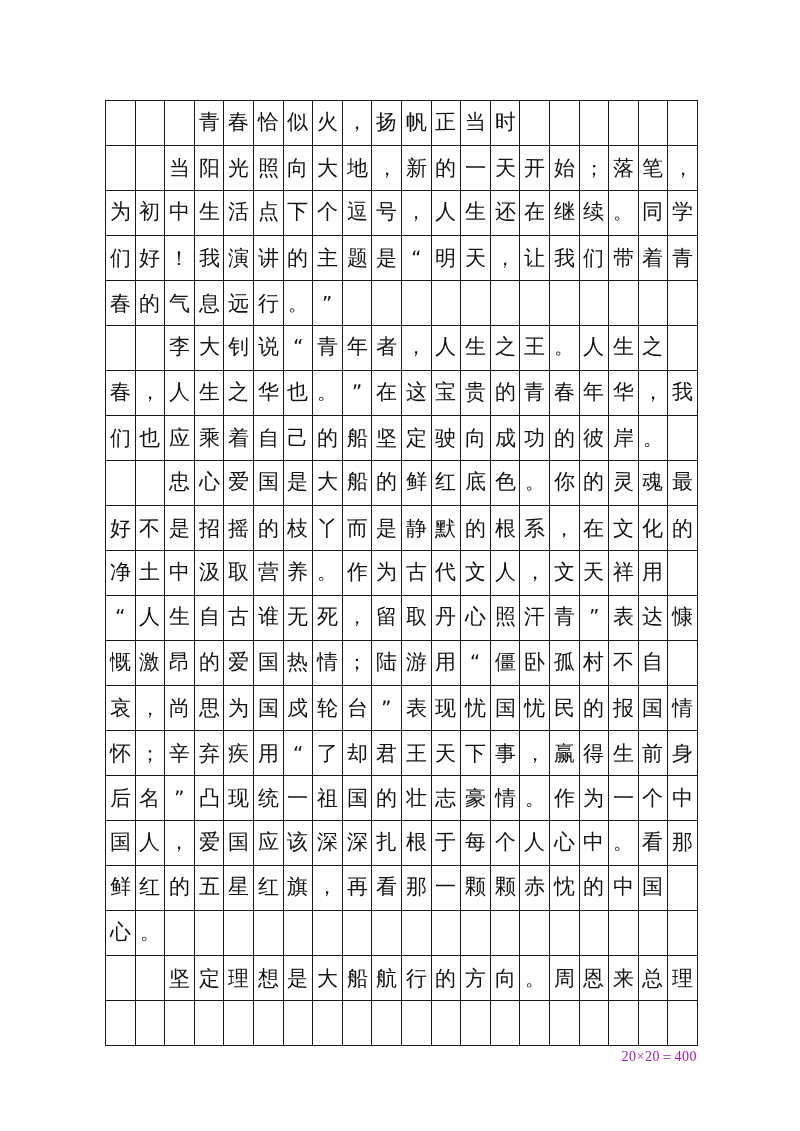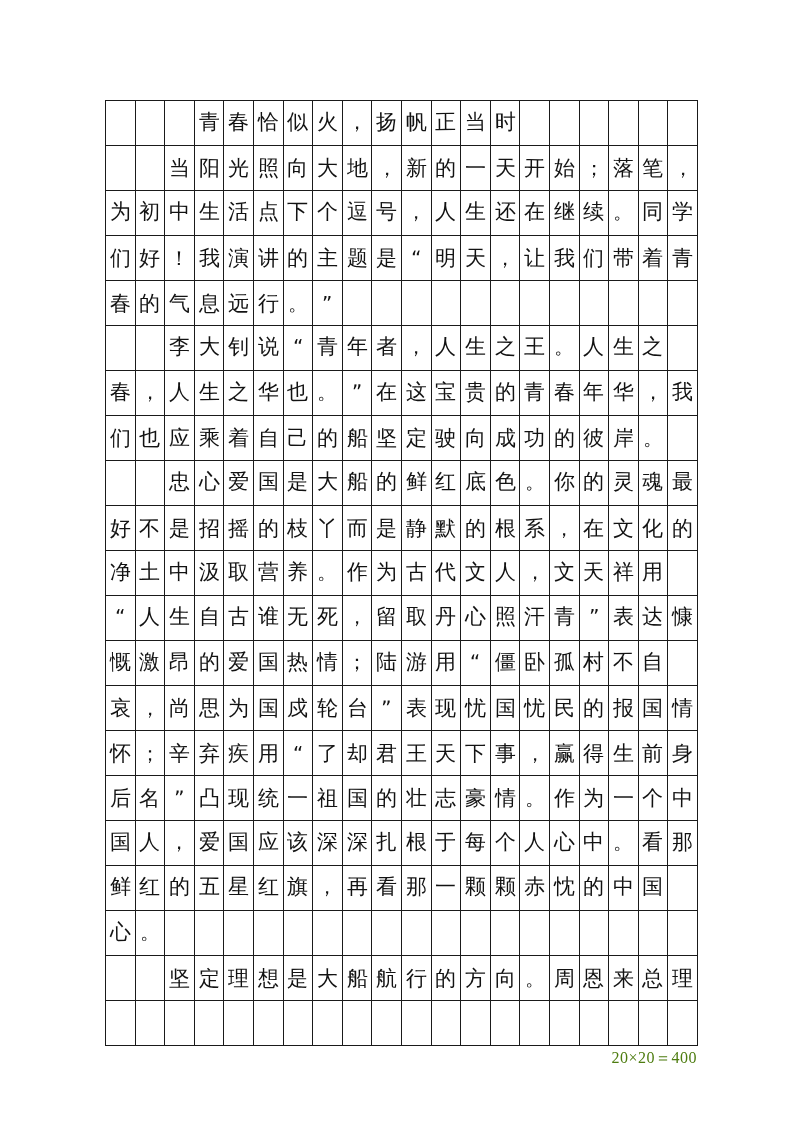--- a/index.html
+++ b/index.html
@@ -75,22 +75,22 @@
   
   .grid-cell.punct .ch {
     font-size: 20px;
   }
 
   #footer-count {
     position: absolute;
     right: 103px;
     top: 1048px;
     font-family: "Liberation Serif", serif;
-    font-size: 16px;
-    color: #4d7c0f;
+    font-size: 14px;
+    color: #a21caf;
     letter-spacing: 0.5px;
   }
 </style>
 </head>
 <body>
 
 <div id="page">
 
   <div id="grid-sheet">
       <div class="grid-row">

